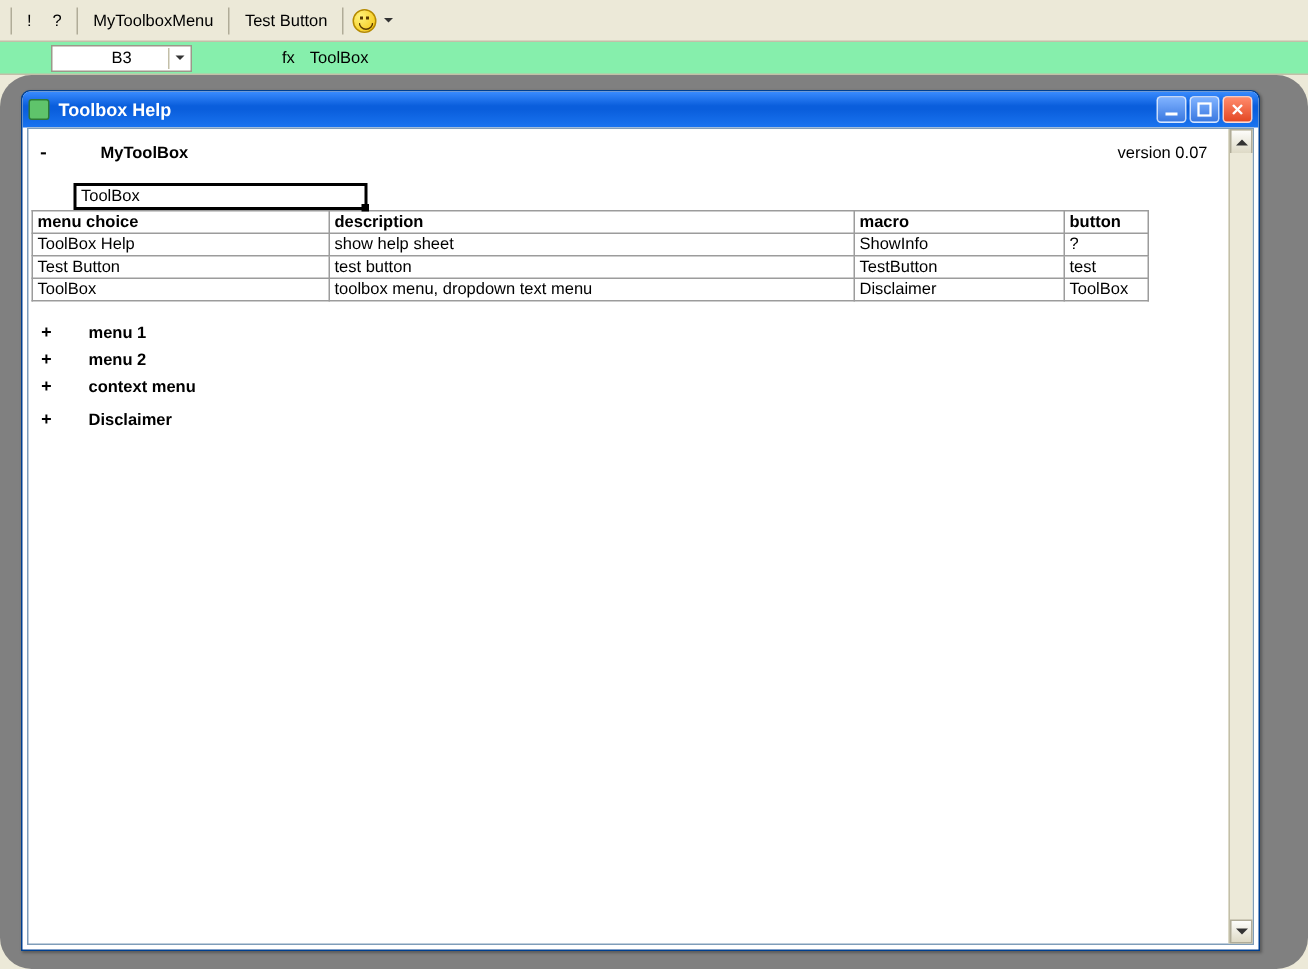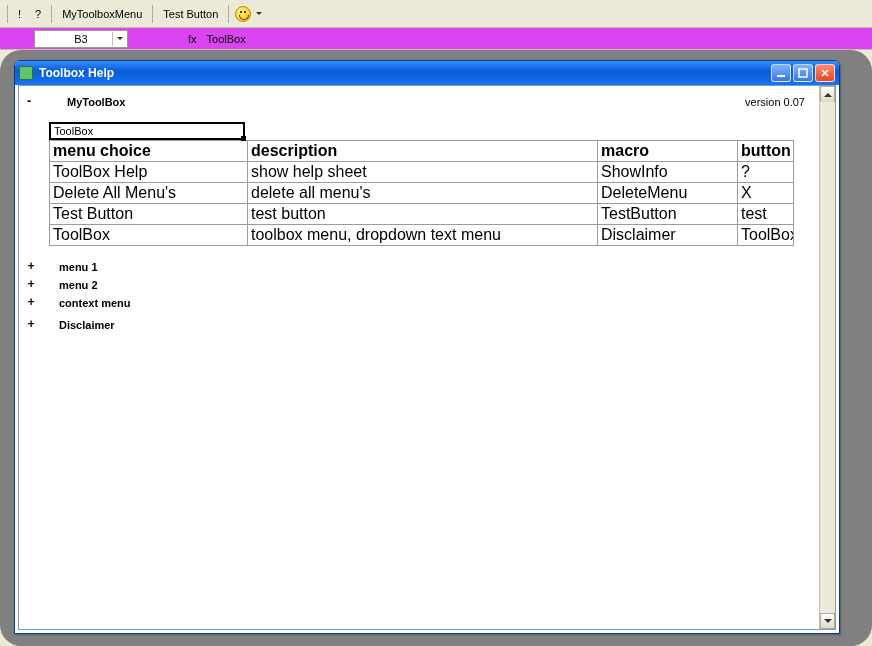--- a/index.html
+++ b/index.html
@@ -42,21 +42,21 @@
     content: ""; position: absolute; background: #5a3b00;
   }
   .tb-smiley::before { width:2px;height:2px;top:4px;left:4px;box-shadow:4px 0 #5a3b00; }
   .tb-smiley::after { width:8px;height:4px;border-bottom:1px solid #5a3b00;border-left:1px solid #5a3b00;border-right:1px solid #5a3b00;border-radius:0 0 6px 6px;top:8px;left:3px;background:none; }
   .tb-dropdown-arrow {
     width: 0;height:0;border-left:3px solid transparent;border-right:3px solid transparent;border-top:3px solid #333;margin-left:2px;display:inline-block;vertical-align:middle;
   }
   
   .formulabar {
     height: 22px;
-    background: #d946ef;
+    background: #86efac;
     border-bottom: 1px solid #c3bfa8;
     display:flex;align-items:center;padding:0 4px;gap:0;
   }
   .namebox {
     width: 94px; height:18px; background:#fff; border:1px solid #9c988a;
     display:flex;align-items:center;justify-content:center;position:relative;
     margin-left: 30px;
   }
   .namebox-arrow {
     position:absolute;right:2px;width:13px;height:14px;
@@ -139,22 +139,22 @@
     border:2px solid #000;
     width:196px;height:18px;display:flex;align-items:center;padding:0 3px;
     margin-top:12px;margin-left:28px;font-weight:normal;background:#fff;
     position: relative;
   }
   .cellbox::after {
     content:"";position:absolute;right:-3px;bottom:-3px;width:5px;height:5px;background:#000;
   }
 
   table.grid{
-    border-collapse:collapse;margin-left:28px;margin-top:0;
-    font-size:16px;width:700px;table-layout:fixed;
+    border-collapse:collapse;margin-top:0;
+    font-size:11px;width:700px;table-layout:fixed;
   }
   table.grid th, table.grid td{
     border:1px solid #9c9c9c;padding:1px 3px;text-align:left;font-weight:normal;height:15px;
     overflow:hidden;white-space:nowrap;
   }
   table.grid th{font-weight:bold;}
   col.c1{width:198px;} col.c2{width:350px;} col.c3{width:140px;} col.c4{width:56px;}
 
   .outline-row{display:flex;align-items:center;margin-top:10px;margin-left:2px;}
   .outline-row.tight{margin-top:4px;}
@@ -243,26 +243,20 @@
             <th>macro</th>
             <th>button</th>
           </tr>
           <tr>
             <td>ToolBox Help</td>
             <td>show help sheet</td>
             <td>ShowInfo</td>
             <td>?</td>
           </tr>
           <tr>
-            <td>Delete All Menu's</td>
-            <td>delete all menu's</td>
-            <td>DeleteMenu</td>
-            <td>X</td>
-          </tr>
-          <tr>
             <td>Test Button</td>
             <td>test button</td>
             <td>TestButton</td>
             <td>test</td>
           </tr>
           <tr>
             <td>ToolBox</td>
             <td>toolbox menu, dropdown text menu</td>
             <td>Disclaimer</td>
             <td>ToolBox</td>

